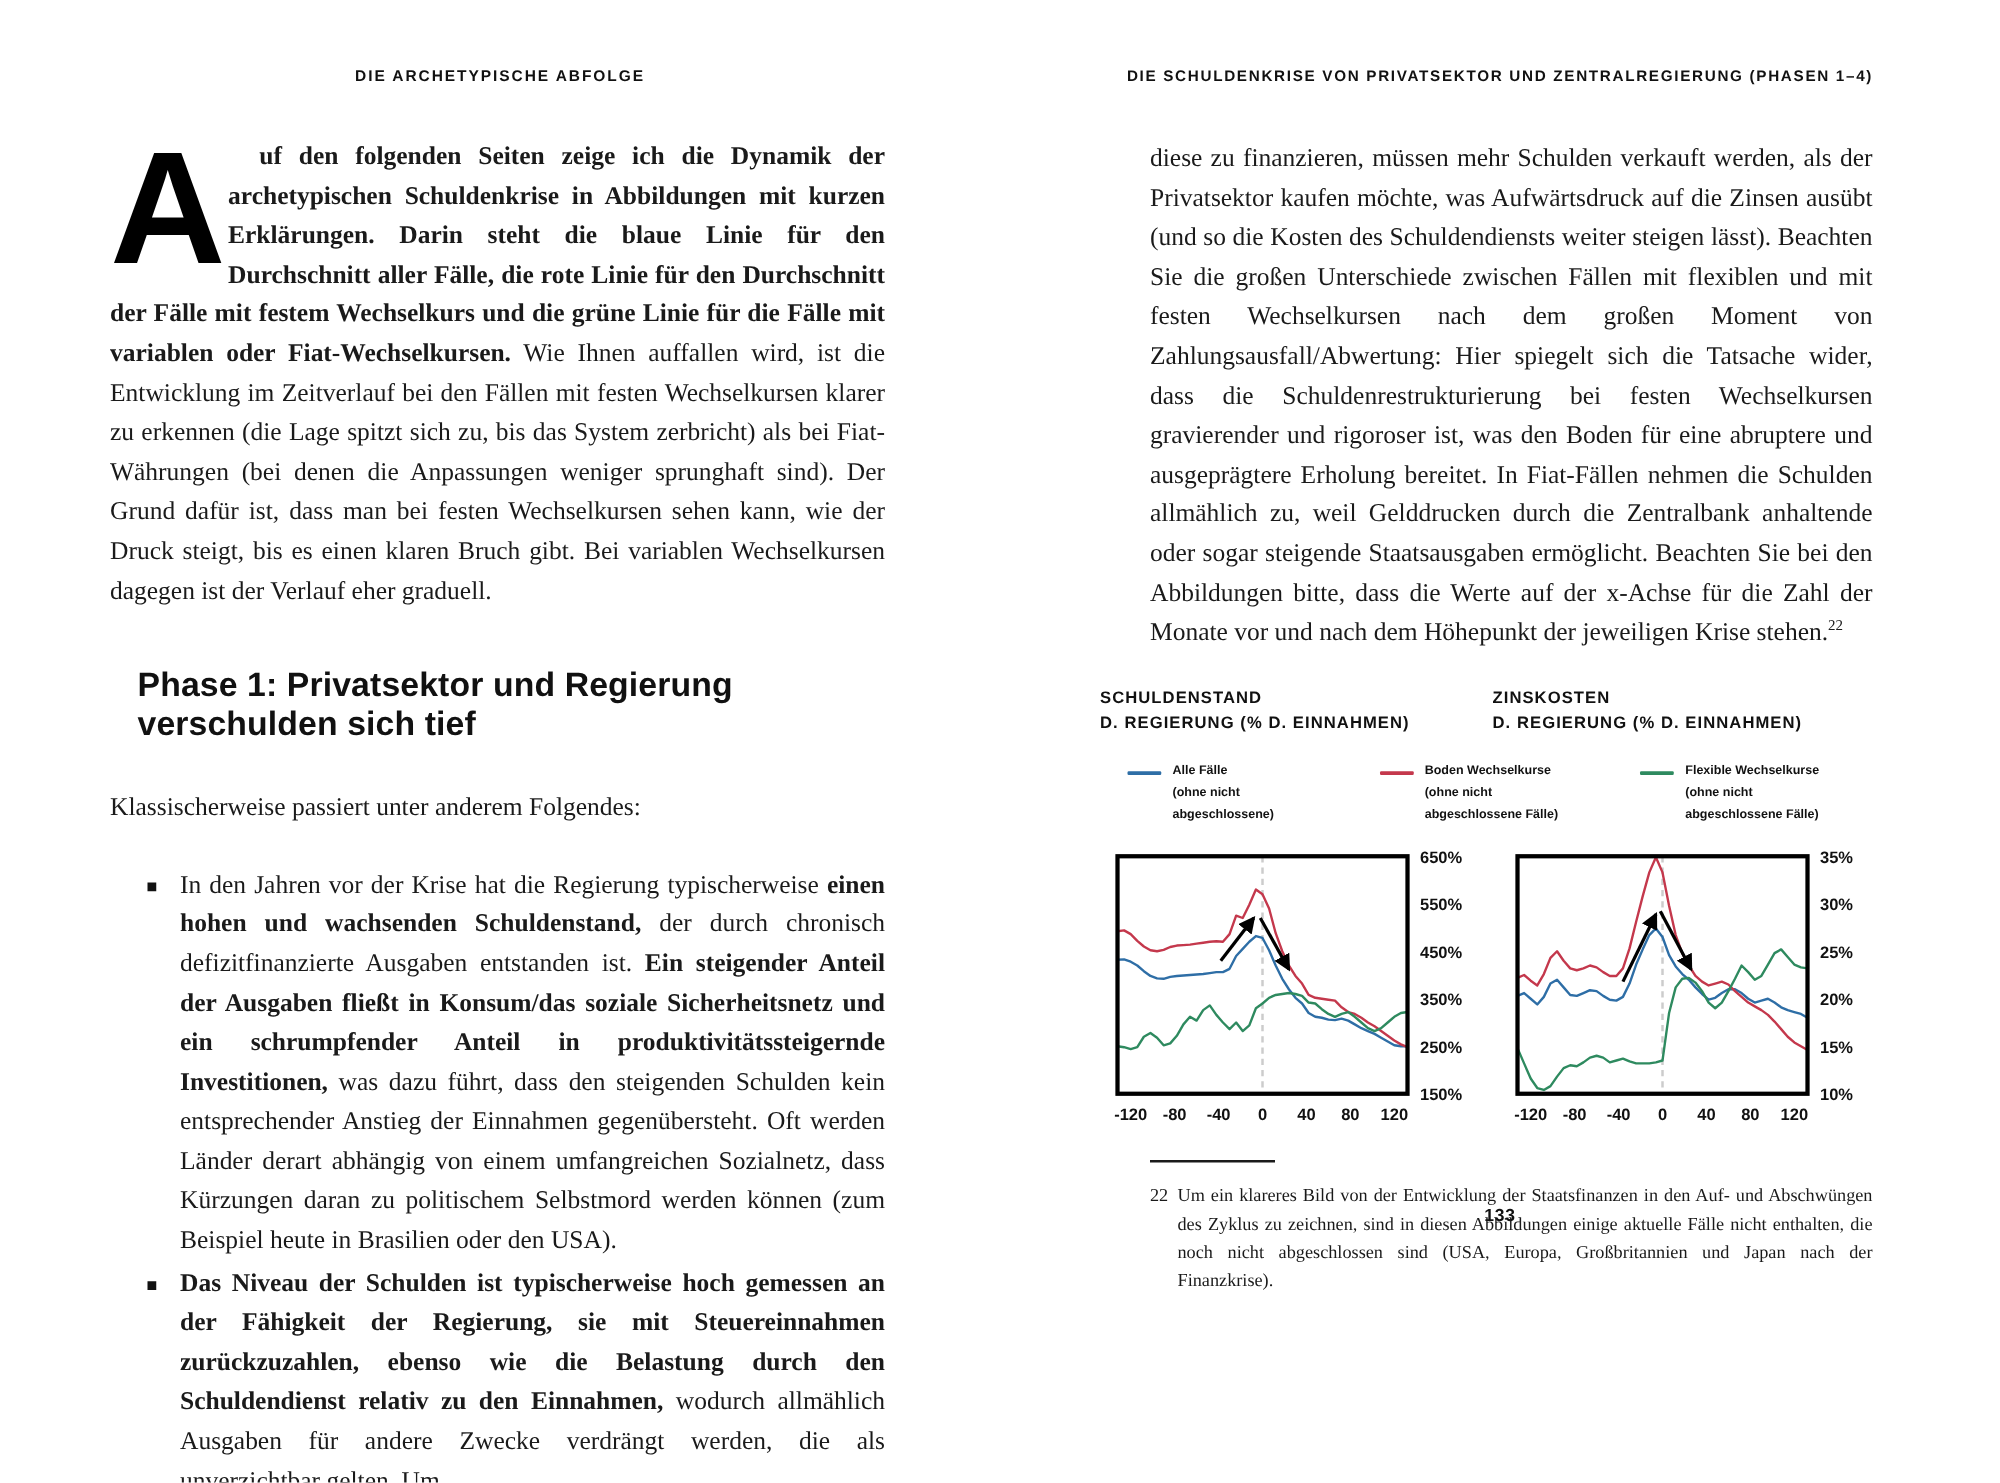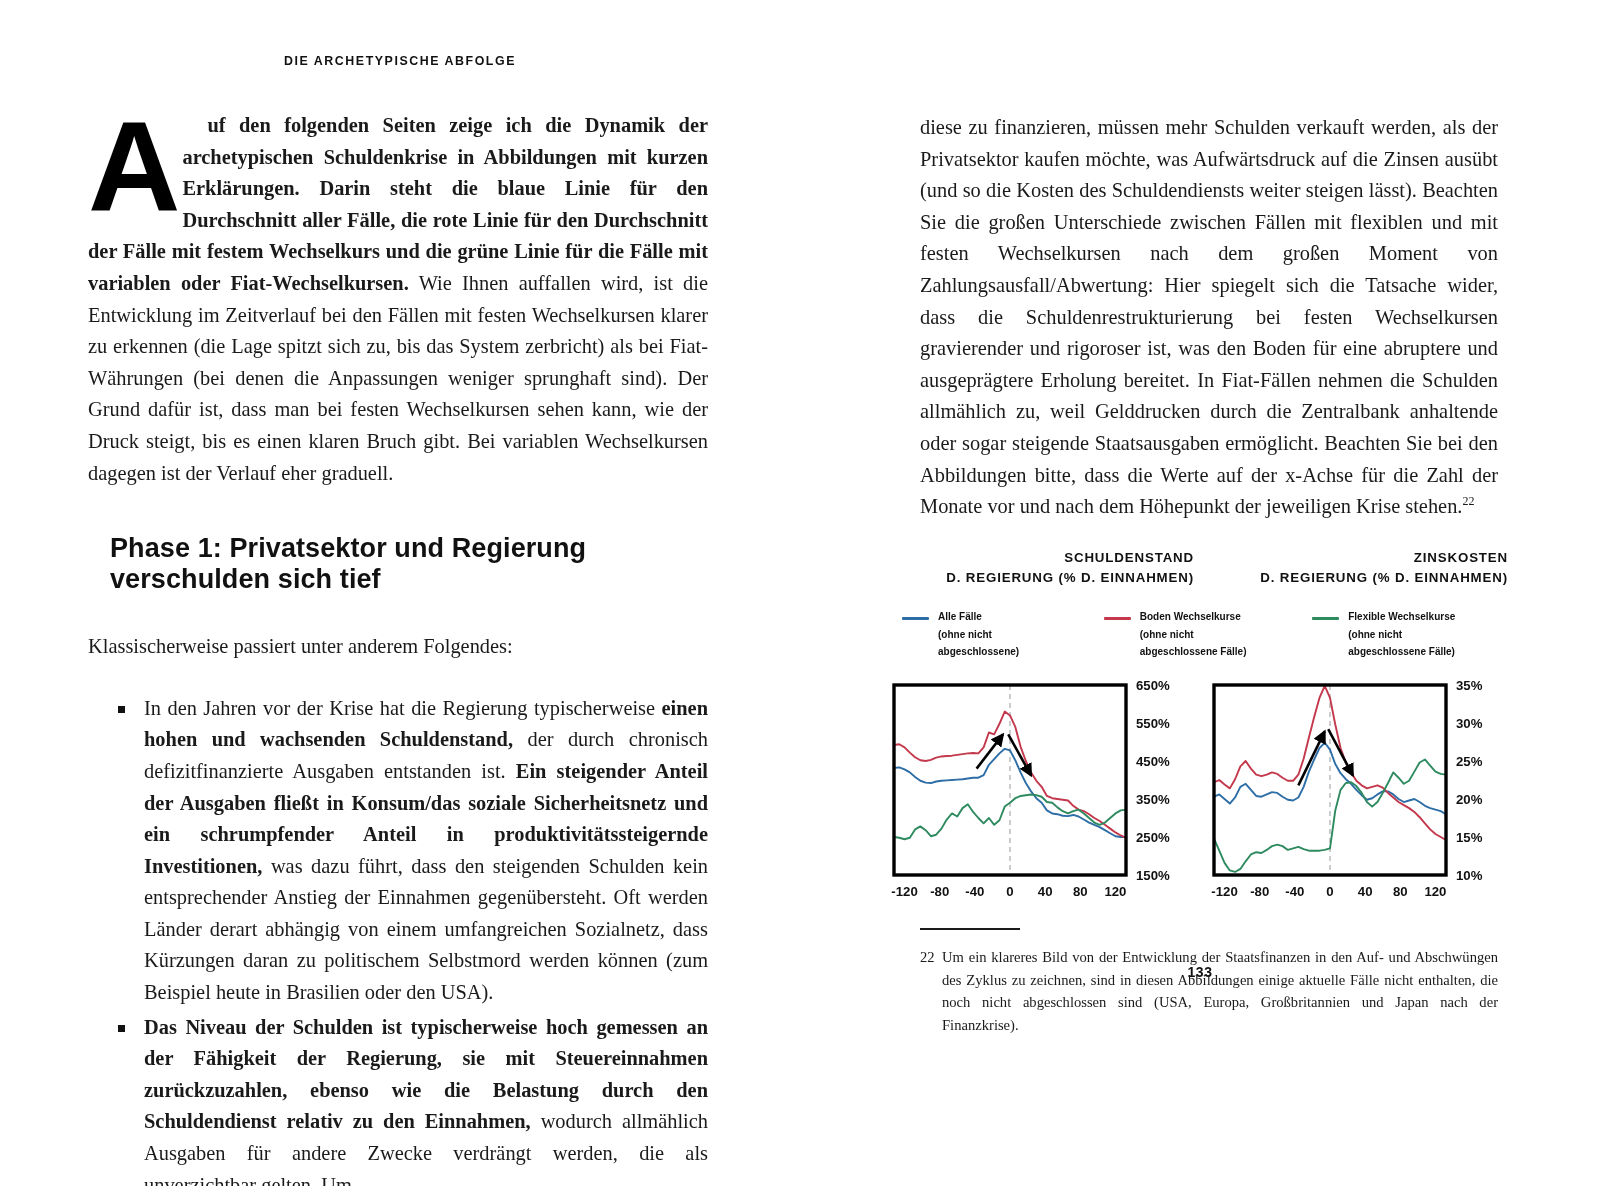--- a/index.html
+++ b/index.html
@@ -148,21 +148,21 @@
     top: 548px;
     left: 880px;
     width: 628px;
   }
   .fig-titles {
     display: flex;
     gap: 0;
   }
   .fig-title {
     flex: 1;
-    text-align: right;
+    text-align: left;
     font-family: "Liberation Sans", "DejaVu Sans", sans-serif;
     font-weight: bold;
     font-size: 13.3px;
     letter-spacing: 0.85px;
     line-height: 19.5px;
     color: #111;
     text-transform: uppercase;
   }
   .fig-title .t2 { display: block; }
 
@@ -255,20 +255,21 @@
         <li>
           <span class="sq"></span><span></span><span class="b">Das Niveau der Schulden ist typischerweise hoch gemessen an der Fähigkeit der Regierung, sie mit Steuereinnahmen zurückzuzahlen, ebenso wie die Belastung durch den Schuldendienst relativ zu den Einnahmen,</span><span> wodurch allmählich Ausgaben für andere Zwecke verdrängt werden, die als unverzichtbar gelten. Um</span>
         </li>
       </ul>
     </div>
 
   </div>
 
   <div class="page page-right">
 
+    <div class="running-head">DIE SCHULDENKRISE VON PRIVATSEKTOR UND ZENTRALREGIERUNG (PHASEN 1–4)</div>
 
     <div class="folio">133</div>
   </div>
 
   <div class="rbody">
     <p class="body"><span>diese zu finanzieren, müssen mehr Schulden verkauft werden, als der Privatsektor kaufen möchte, was Aufwärtsdruck auf die Zinsen ausübt (und so die Kosten des Schuldendiensts weiter steigen lässt). Beachten Sie die großen Unterschiede zwischen Fällen mit flexiblen und mit festen Wechselkursen nach dem großen Moment von Zahlungsausfall/Abwertung: Hier spiegelt sich die Tatsache wider, dass die Schuldenrestrukturierung bei festen Wechselkursen gravierender und rigoroser ist, was den Boden für eine abruptere und ausgeprägtere Erholung bereitet. In Fiat-Fällen nehmen die Schulden allmählich zu, weil Gelddrucken durch die Zentralbank anhaltende oder sogar steigende Staatsausgaben ermöglicht. Beachten Sie bei den Abbildungen bitte, dass die Werte auf der x-Achse für die Zahl der Monate vor und nach dem Höhepunkt der jeweiligen Krise stehen.</span><sup class="fn">22</sup></p>
   </div>
 
   <div class="figure-block">
 

